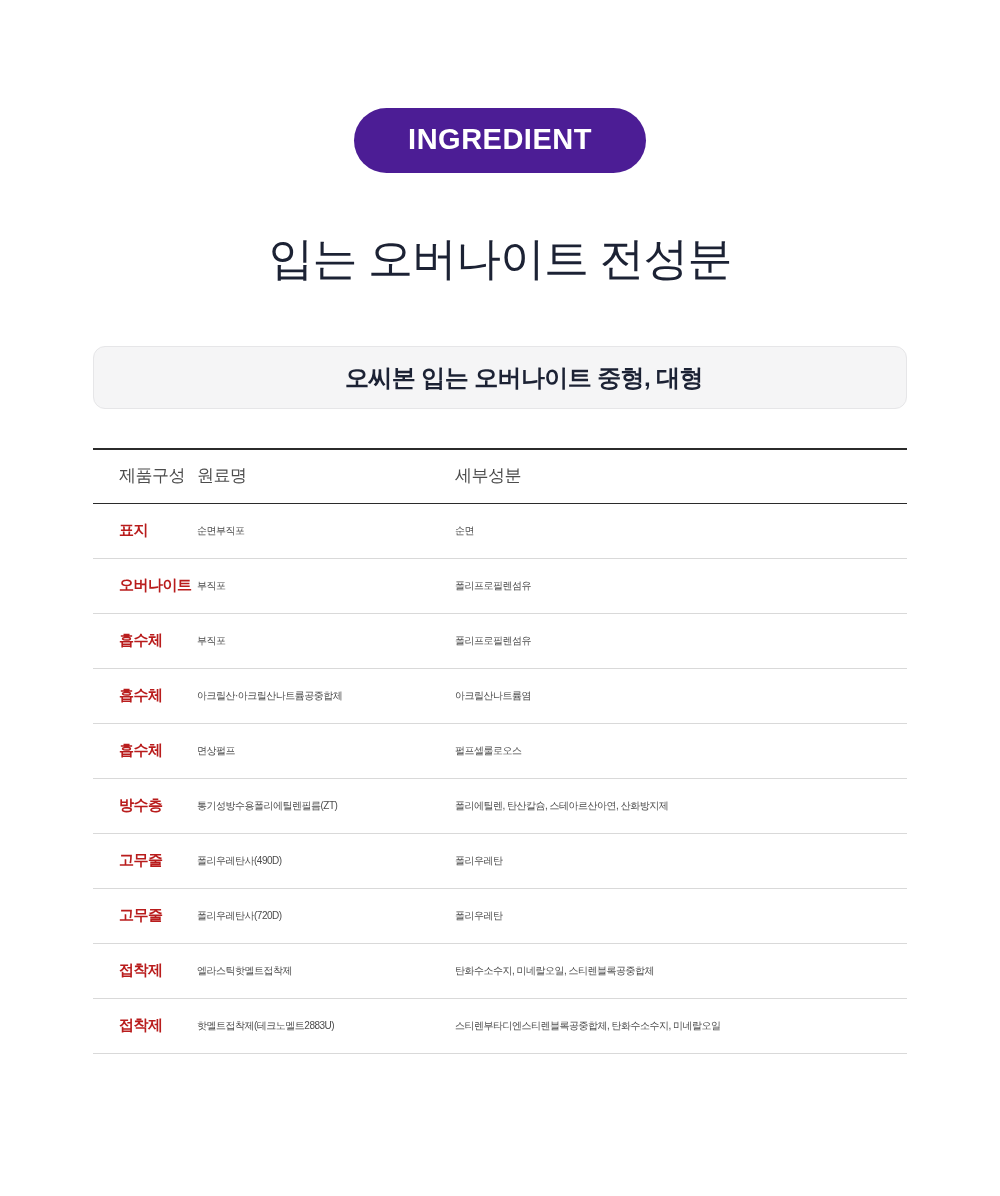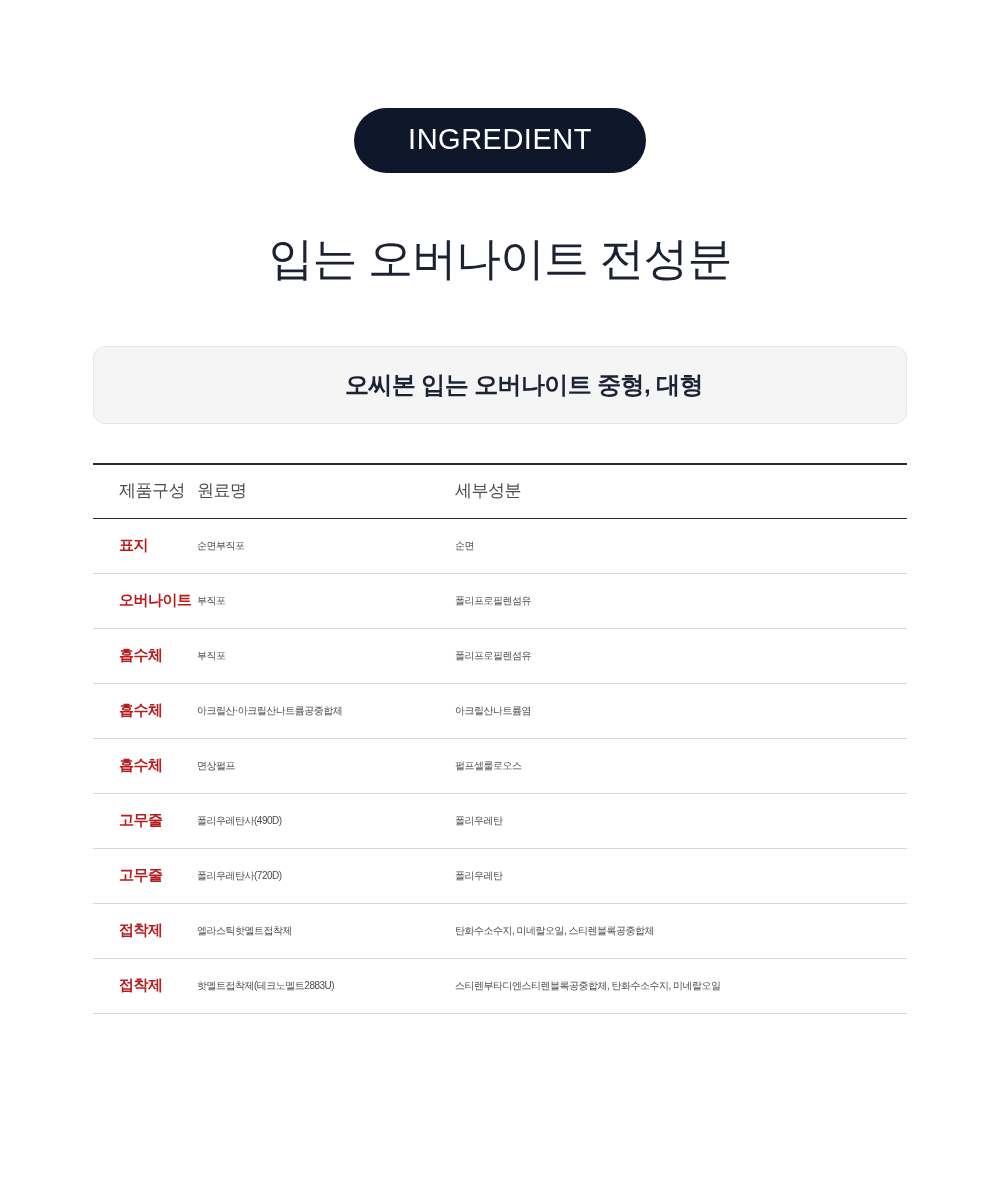--- a/index.html
+++ b/index.html
@@ -21,26 +21,26 @@
     box-sizing: border-box;
   }
 
   
   .badge-wrap {
     display: flex;
     justify-content: center;
     padding-top: 108px;
   }
   .badge {
-    background: #0f172a;
+    background: #4c1d95;
     color: #ffffff;
     border-radius: 34px;
     padding: 17px 54px 19px;
     font-size: 29px;
-    font-weight: normal;
+    font-weight: bold;
     letter-spacing: 0.5px;
     line-height: 1;
   }
 
   
   .heading {
     text-align: center;
     margin-top: 58px;
     font-size: 45px;
     line-height: 1.25;
@@ -49,21 +49,21 @@
     letter-spacing: -1px;
   }
   .heading .strong {
     font-weight: normal;
   }
 
   
   .product-bar {
     margin: 59px auto 0;
     width: 814px;
-    height: 78px;
+    height: 63px;
     background: #f5f5f6;
     border: 1px solid #e6e6e8;
     border-radius: 12px;
     display: flex;
     align-items: center;
     justify-content: center;
     box-sizing: border-box;
     padding-left: 48px;
   }
   .product-bar .label {
@@ -157,20 +157,25 @@
           <td class="col-part">흡수체</td>
           <td class="col-name">아크릴산·아크릴산나트륨공중합체</td>
           <td class="col-detail">아크릴산나트륨염</td>
         </tr>
         <tr>
           <td class="col-part">흡수체</td>
           <td class="col-name">면상펄프</td>
           <td class="col-detail">펄프셀룰로오스</td>
         </tr>
         <tr>
+          <td class="col-part">방수층</td>
+          <td class="col-name">통기성방수용폴리에틸렌필름(ZT)</td>
+          <td class="col-detail">폴리에틸렌, 탄산칼슘, 스테아르산아연, 산화방지제</td>
+        </tr>
+        <tr>
           <td class="col-part">고무줄</td>
           <td class="col-name">폴리우레탄사(490D)</td>
           <td class="col-detail">폴리우레탄</td>
         </tr>
         <tr>
           <td class="col-part">고무줄</td>
           <td class="col-name">폴리우레탄사(720D)</td>
           <td class="col-detail">폴리우레탄</td>
         </tr>
         <tr>

